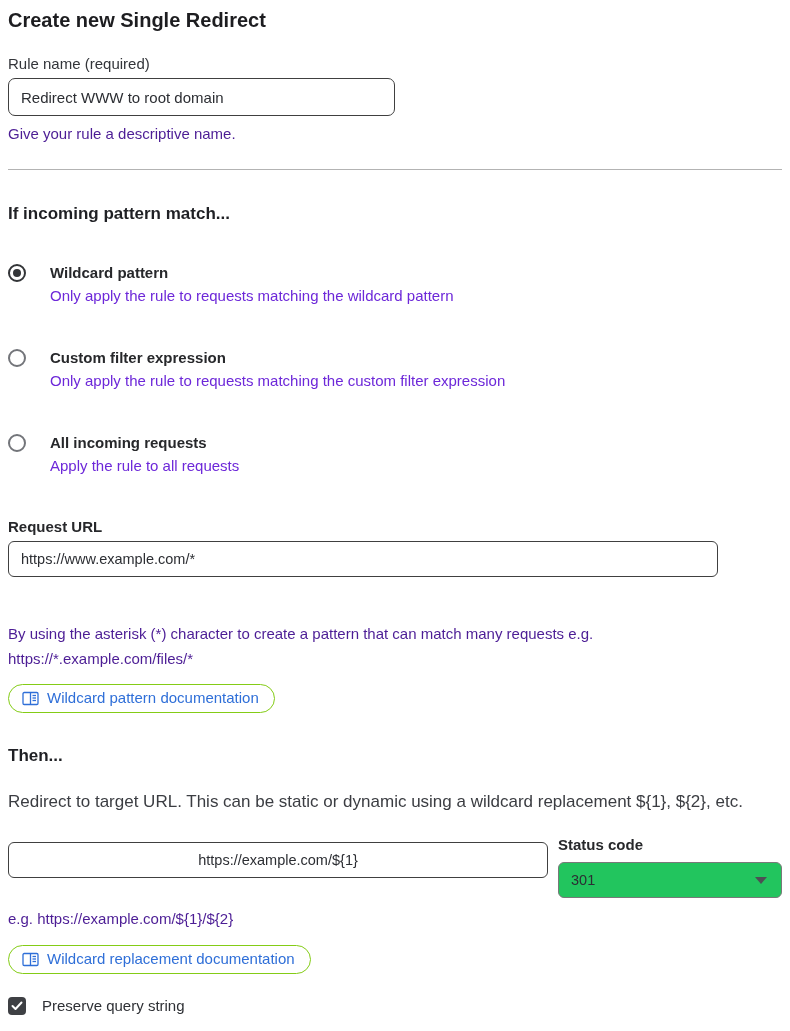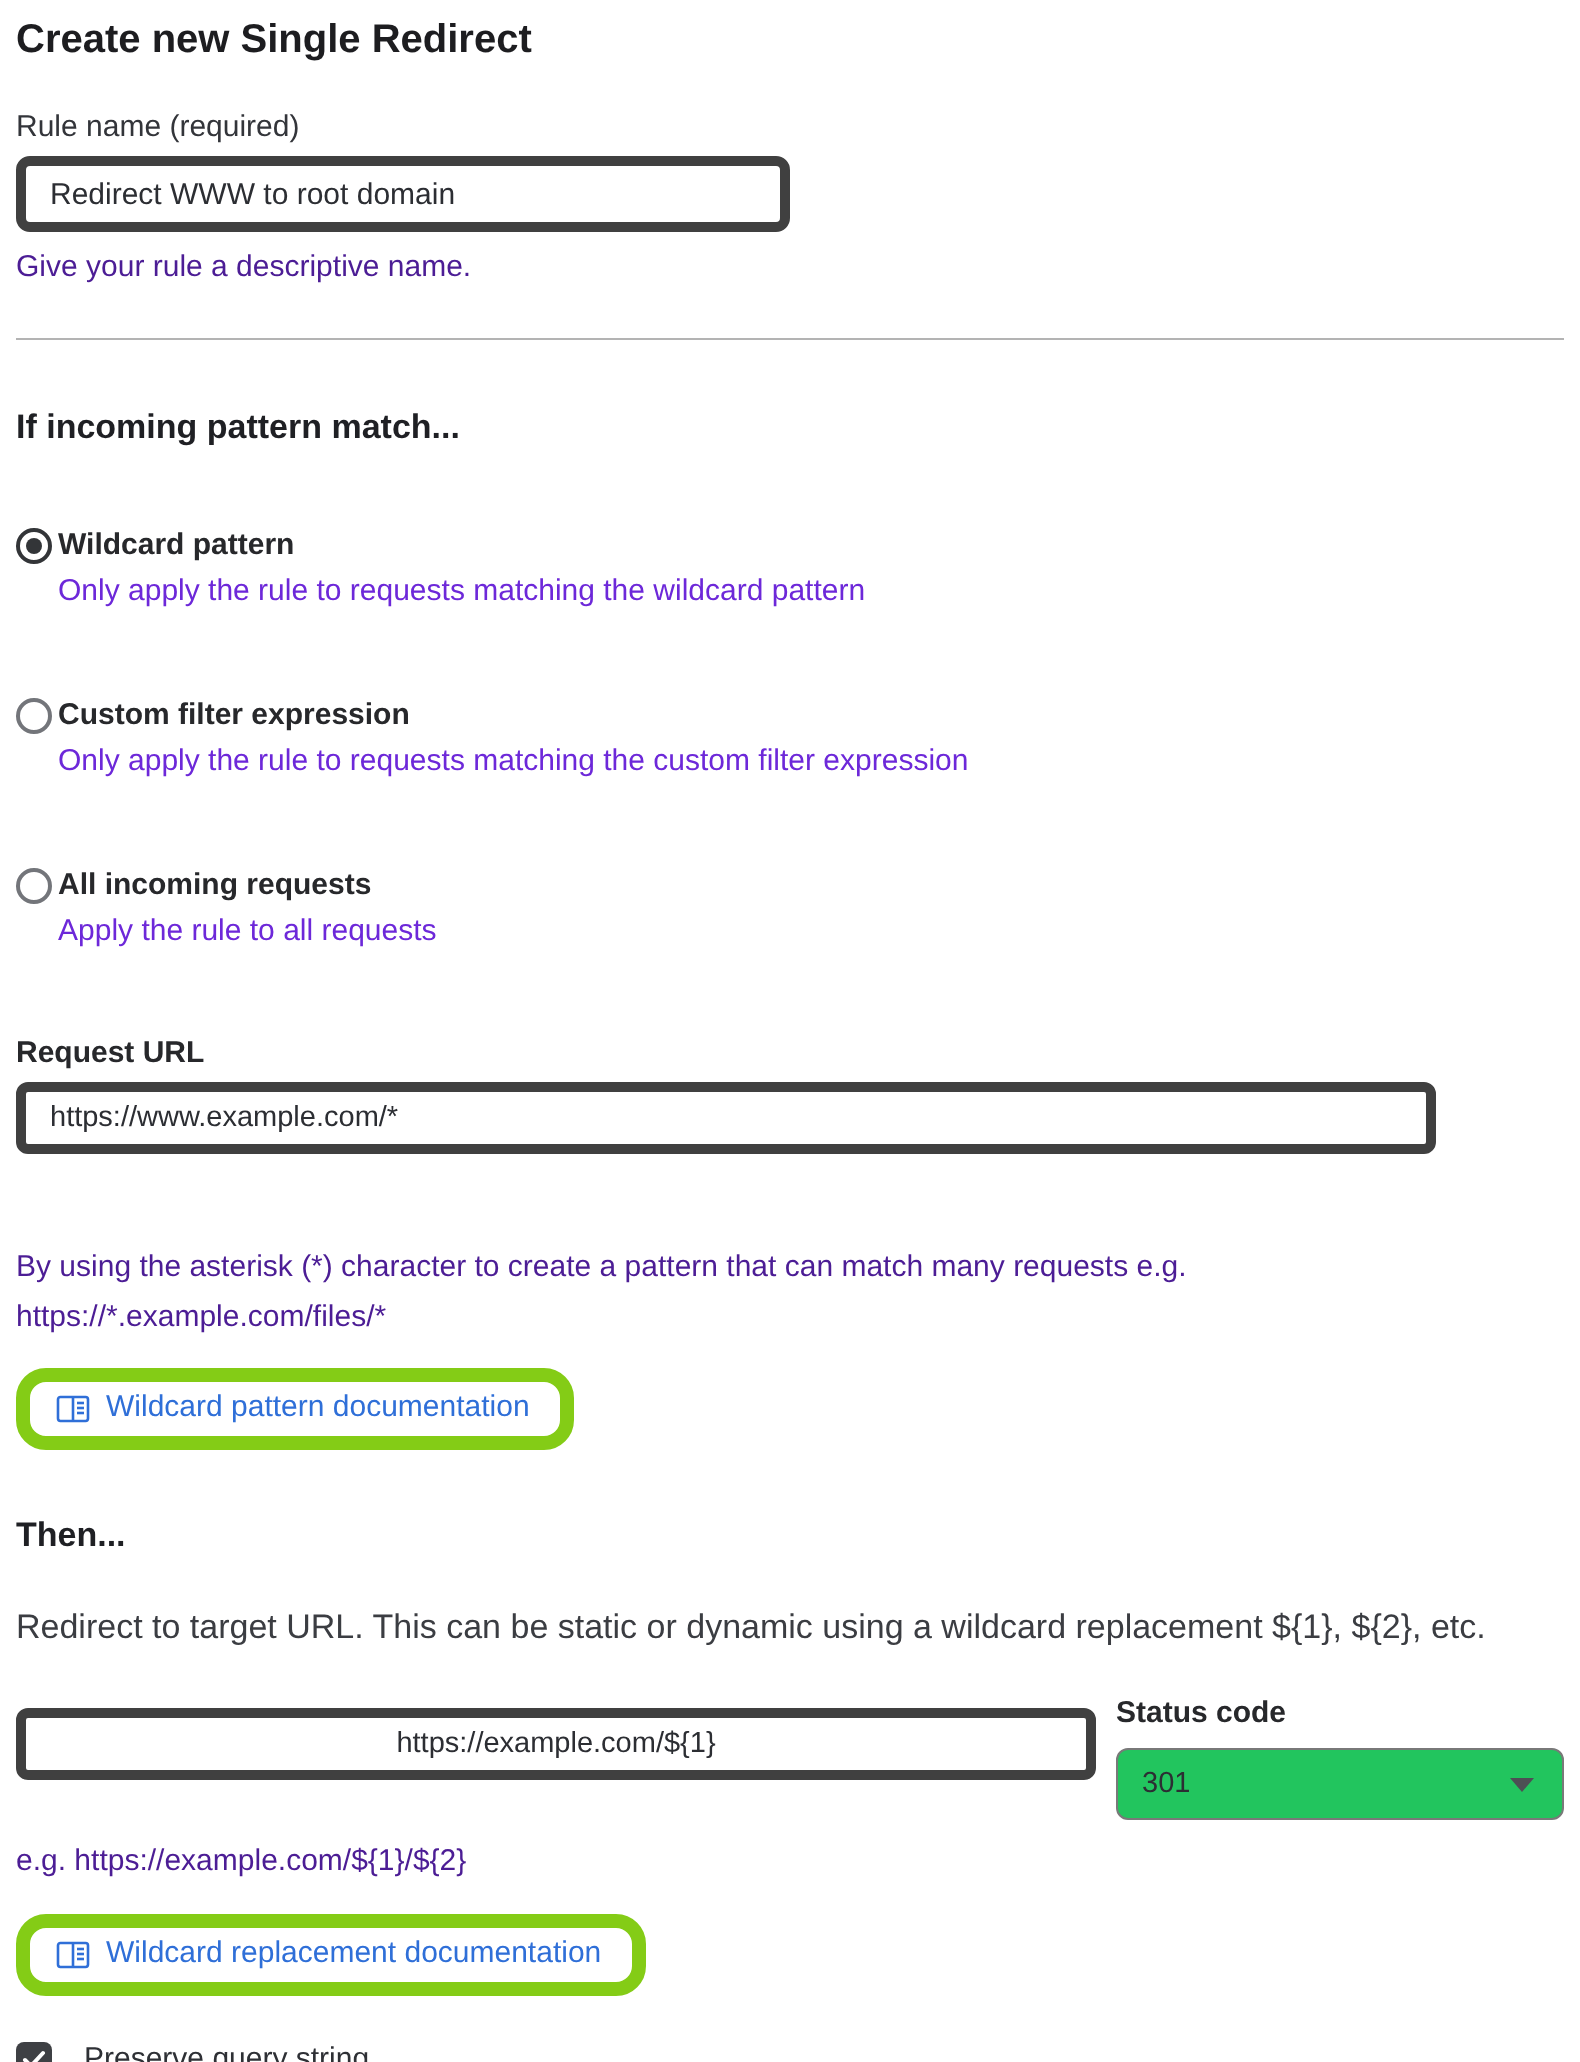--- a/index.html
+++ b/index.html
@@ -25,21 +25,21 @@
     line-height: 20px;
     color: #33353a;
   }
   .field-label.bold { font-weight: 700; color: #27282b; }
 
   input.text-input {
     display: block;
     margin-top: 4px;
     height: 38px;
     width: 387px;
-    border: 5px solid #404040;
+    border: 1px solid #404040;
     border-radius: 7px;
     padding: 0 12px;
     font-family: inherit;
     font-size: 15px;
     color: #2c2e33;
     background: #fff;
     outline: none;
   }
   input.text-input.full { width: 710px; height: 36px; border-radius: 6px; font-size: 14.5px; }
 
@@ -62,21 +62,21 @@
     font-size: 17px;
     line-height: 24px;
     font-weight: 700;
     color: #1f2024;
   }
 
   .radio-group { margin-top: 36px; }
   .radio-item {
     display: grid;
     grid-template-columns: 18px 1fr;
-    column-gap: 3px;
+    column-gap: 24px;
     margin-bottom: 40px;
     cursor: pointer;
   }
   .radio-dot {
     width: 18px; height: 18px;
     border: 2px solid #73757a;
     border-radius: 50%;
     margin-top: 2px;
     position: relative;
     background: #fff;
@@ -92,21 +92,21 @@
     background: #333538;
   }
   .radio-label { font-weight: 700; font-size: 15px; line-height: 22px; color: #27282b; }
   .radio-desc { font-size: 15px; line-height: 23px; color: #6d28d9; grid-column: 2; }
 
   .doc-button {
     margin-top: 13px;
     display: inline-flex;
     align-items: center;
     gap: 8px;
-    border: 7px solid #84cc16;
+    border: 1px solid #84cc16;
     background: #fff;
     color: #2f6fd8;
     font-family: inherit;
     font-size: 15px;
     line-height: 18px;
     padding: 4px 15px 5px 13px;
     border-radius: 15px;
     cursor: pointer;
   }
   .doc-button svg { display: block; }

